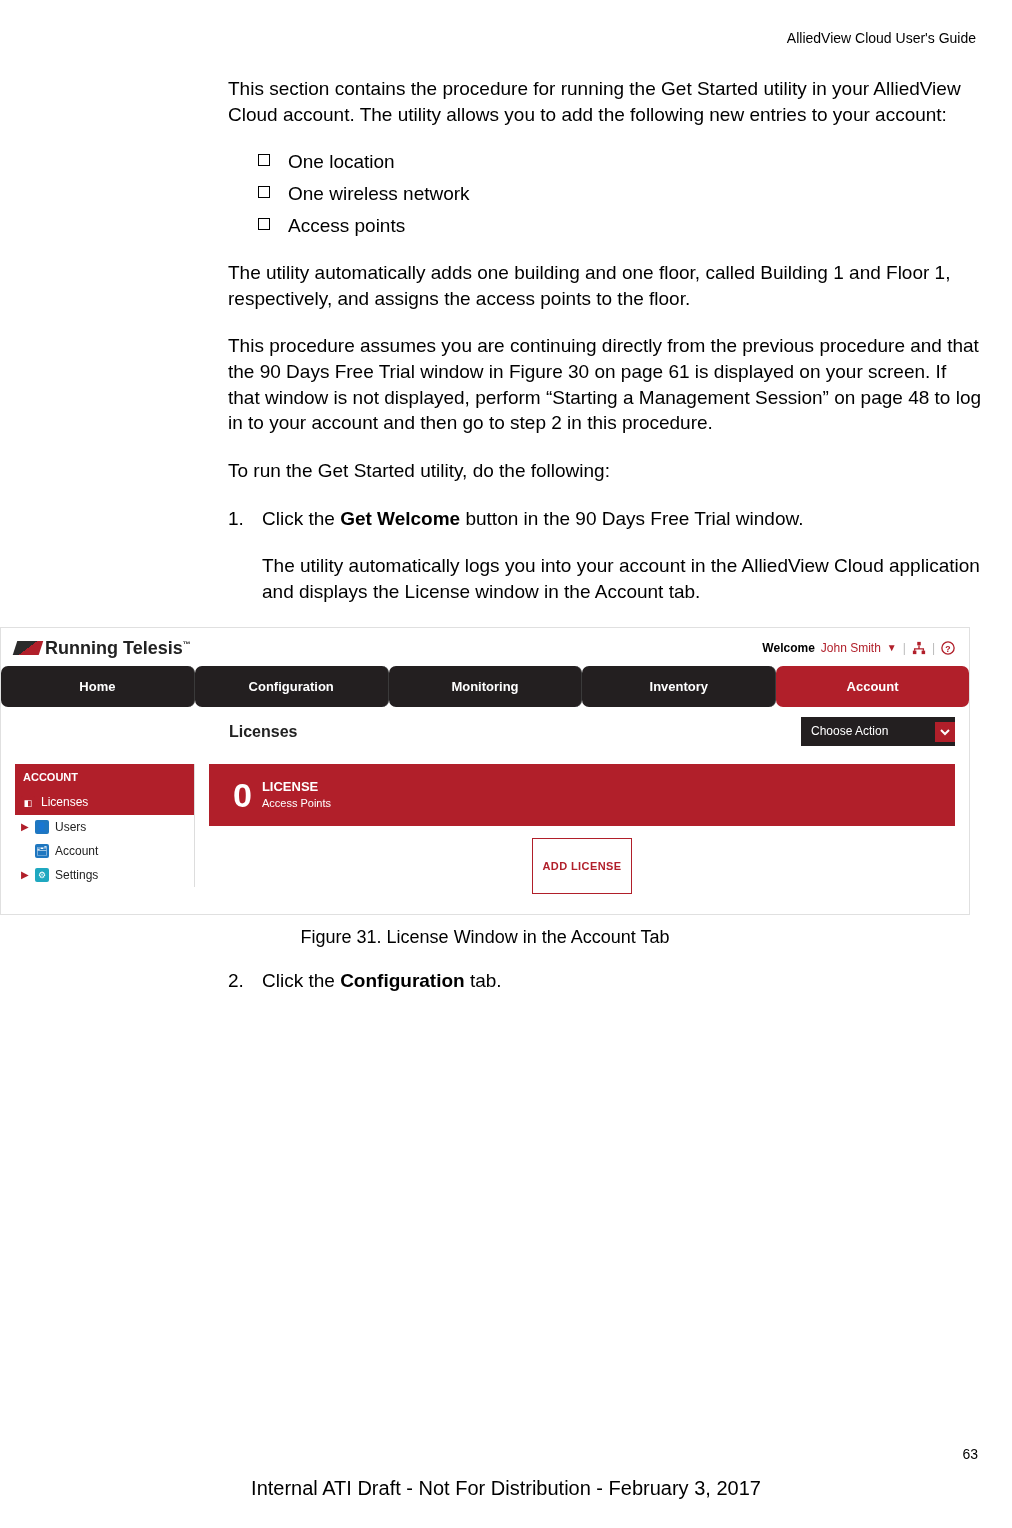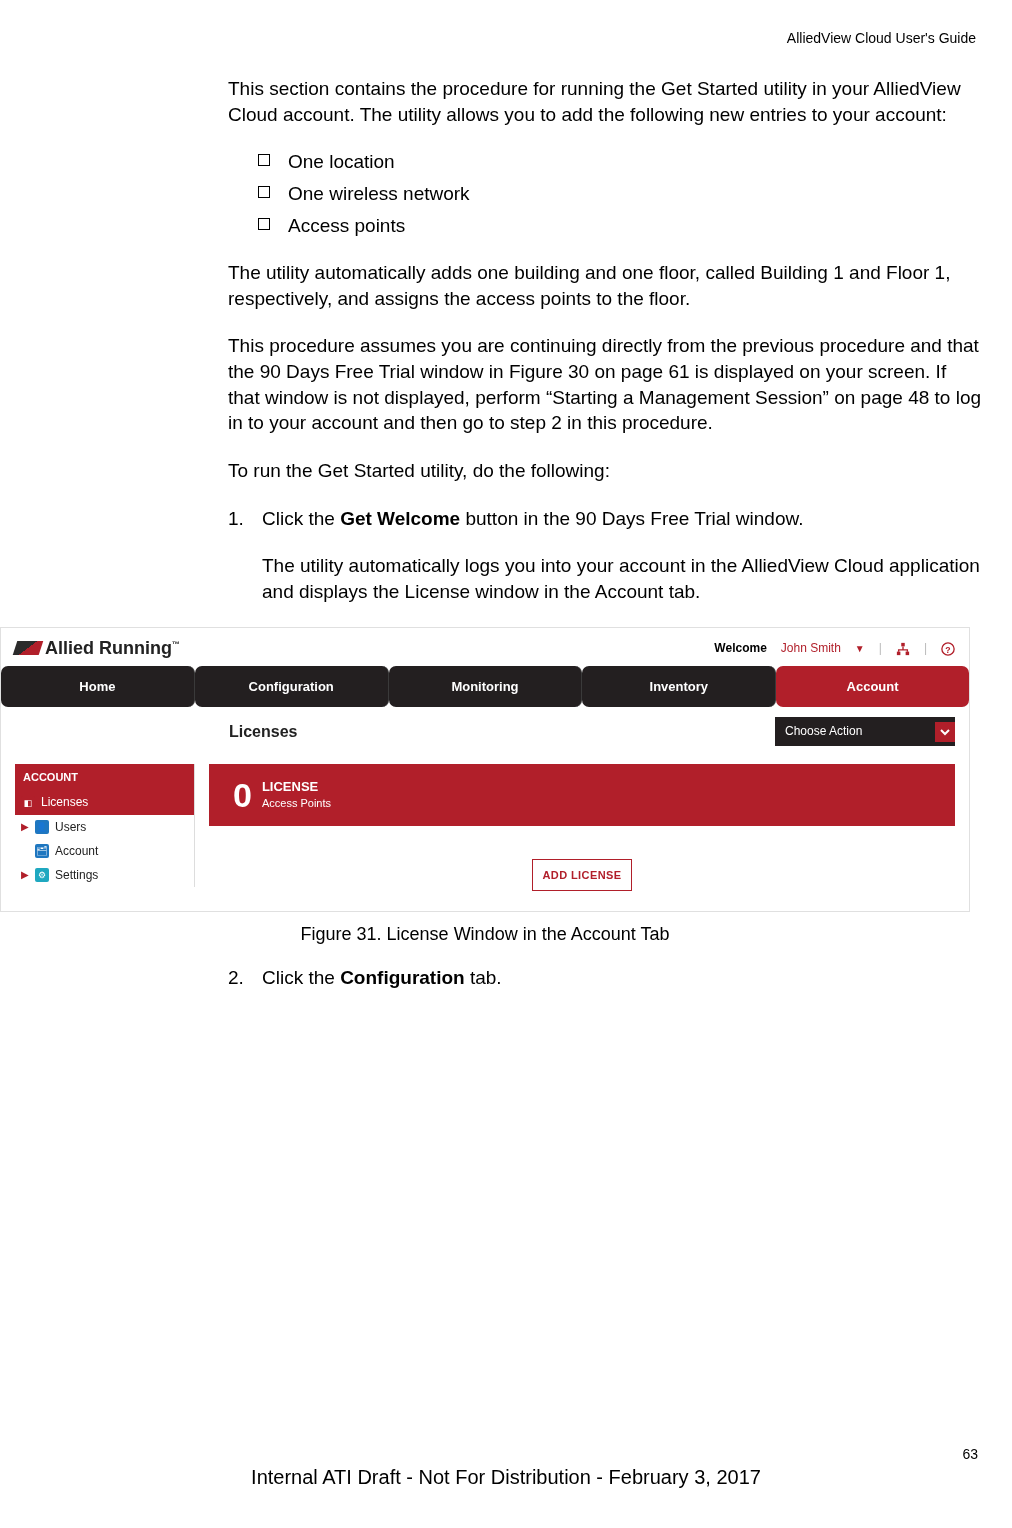--- a/index.html
+++ b/index.html
@@ -53,21 +53,21 @@
     padding: 8px 14px 6px 14px;
   }
   .brand { display: flex; align-items: center; gap: 4px; }
   .brand-logo {
     width: 26px; height: 14px;
     background: linear-gradient(135deg, #2b2b2b 0 50%, #b11f2a 50% 100%);
     transform: skewX(-18deg);
   }
   .brand-text { font-weight: bold; font-size: 18px; color: #222; }
   .brand-tm { font-size: 8px; vertical-align: super; }
-  .welcome { font-size: 12px; display: flex; align-items: flex-end; gap: 14px; }
+  .welcome { font-size: 12px; display: flex; align-items: center; gap: 6px; }
   .welcome .user { color: #b11f2a; }
   .dd-arrow { color: #b11f2a; font-size: 10px; }
   .sep { color: #bbb; }
   .top-icon { width: 14px; height: 14px; display: inline-block; }
 
   .nav { display: flex; }
   .nav-item {
     flex: 1; text-align: center; color: #fff; font-weight: bold;
     font-size: 13px; padding: 12px 0; background: #231f20;
     border-right: 1px solid #3a3a3a;
@@ -75,21 +75,21 @@
   }
   .nav-item.active { background: #b11f2a; border-right: none; }
 
   .sub-head {
     display: flex; justify-content: space-between; align-items: center;
     padding: 10px 14px 8px 228px;
   }
   .sub-title { font-weight: bold; font-size: 16px; color: #222; }
   .choose-action {
     background: #231f20; color: #fff; font-size: 12px;
-    padding: 6px 10px; display: flex; align-items: center; width: 180px;
+    padding: 6px 10px; display: flex; align-items: center; width: 154px;
     justify-content: space-between;
     gap: 28px;
   }
   .choose-action .chev { background: #b11f2a; width: 20px; height: 20px;
     display: flex; align-items: center; justify-content: center;
     margin: -6px -10px -6px 0; }
 
   .app-body { display: flex; align-items: flex-start; padding: 10px 14px 8px 14px; gap: 14px; }
   .sidebar { width: 180px; border-right: 1px solid #ddd; padding-right: 0; }
   .sb-head {
@@ -106,28 +106,28 @@
 
   .main-panel { flex: 1; }
   .banner { background: #b11f2a; color: #fff; display: flex; padding: 14px 24px; }
   .banner-block { flex: 1; display: flex; align-items: center; gap: 10px; }
   .big-num { font-size: 34px; font-weight: bold; line-height: 1; }
   .banner-text .line1 { font-weight: bold; font-size: 13px; }
   .banner-text .line2 { font-size: 11px; }
   .add-license-row { text-align: center; padding: 12px 0; }
   .add-license {
     display: inline-block; border: 1px solid #b11f2a; color: #b11f2a;
-    font-size: 11px; font-weight: bold; padding: 8px 10px; letter-spacing: 0.4px; margin-top: 21px;
+    font-size: 11px; font-weight: bold; padding: 20px 10px; letter-spacing: 0.4px;
   }
 
   .figure-caption { text-align: center; font-size: 18px; margin-top: 10px; }
 
   .page-num { position: absolute; right: 34px; bottom: 66px; font-size: 14px; }
   .footer {
-    position: absolute; bottom: 39px; left: 0; right: 0;
+    position: absolute; bottom: 28px; left: 0; right: 0;
     text-align: center; font-size: 20px;
   }
 </style>
 </head>
 <body>
 
 <div class="page">
   <div class="doc-header">AlliedView Cloud User's Guide</div>
 
 
@@ -163,21 +163,21 @@
       </div>
     </div>
 
     <div class="figure-wrap">
       <div class="app">
 
         <div class="app-top">
           <div class="brand">
             <span class="brand-logo"></span>
             <span class="brand-text">
-              <span>Allied Running</span><span class="brand-tm">™</span>
+              <span>Running Telesis</span><span class="brand-tm">™</span>
             </span>
           </div>
           <div class="welcome">
             <b>Welcome</b>
             <span class="user">John Smith</span>
             <span class="dd-arrow">▼</span>
             <span class="sep">|</span>
             <span class="top-icon">
               <svg viewBox="0 0 16 16">
                   <g fill="#b11f2a">

